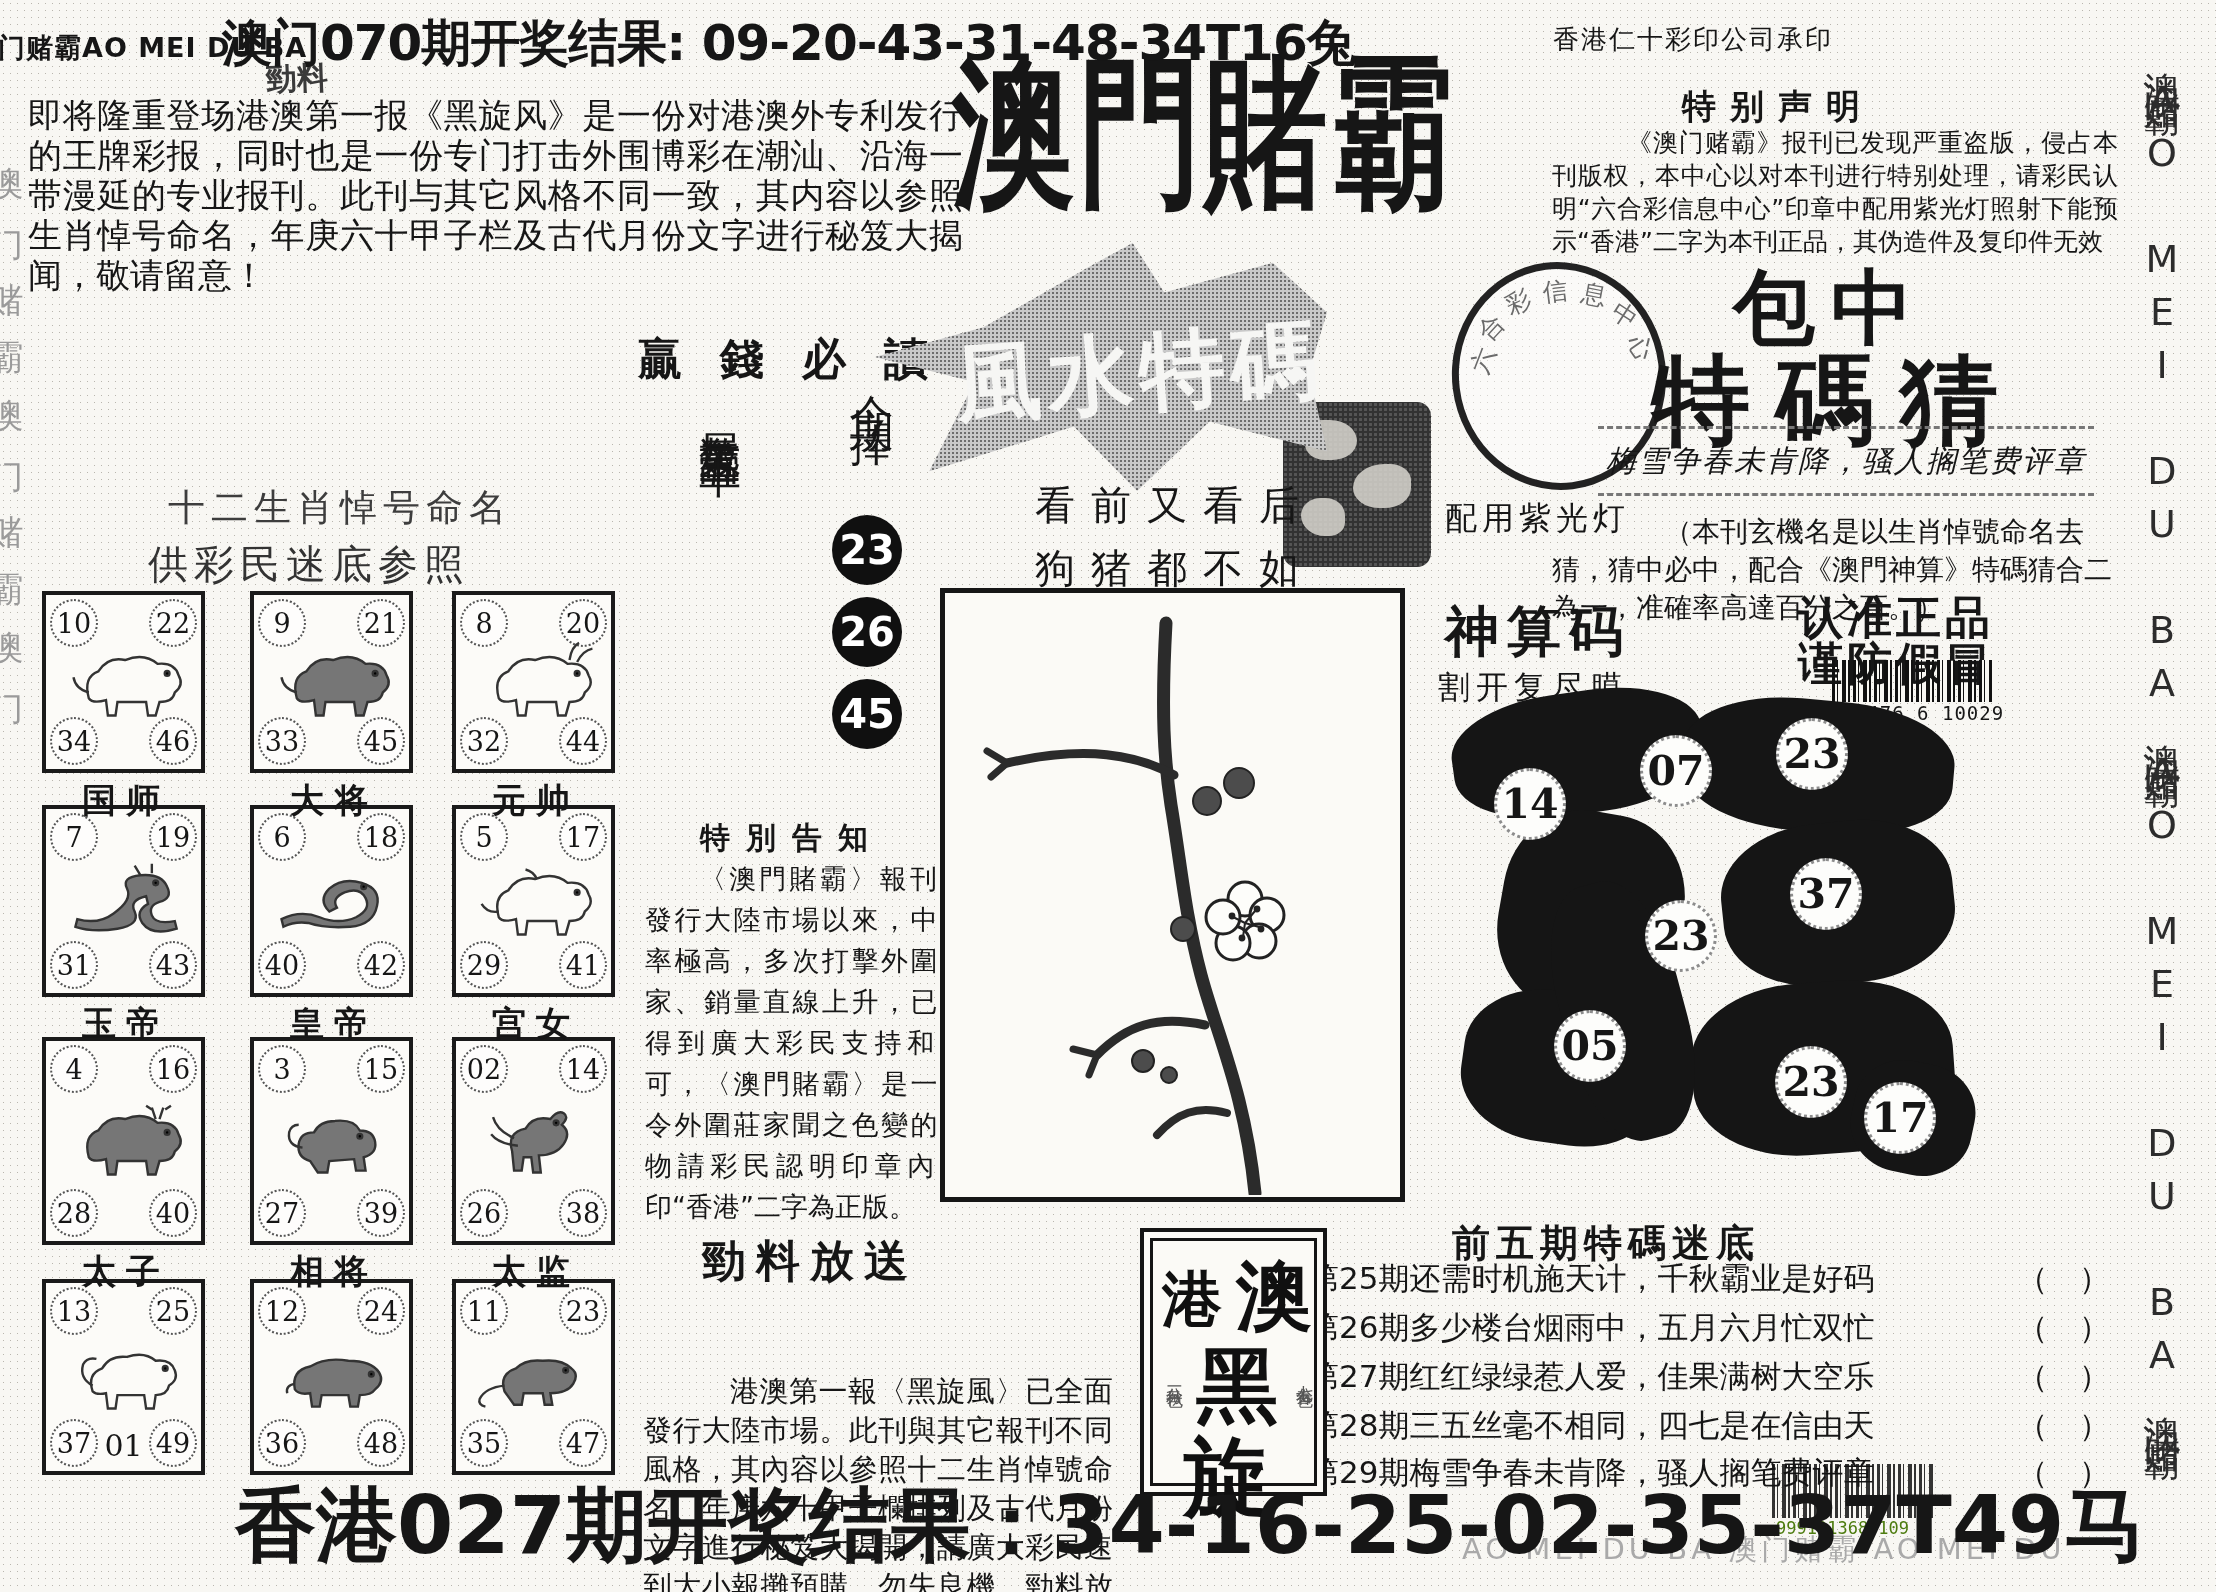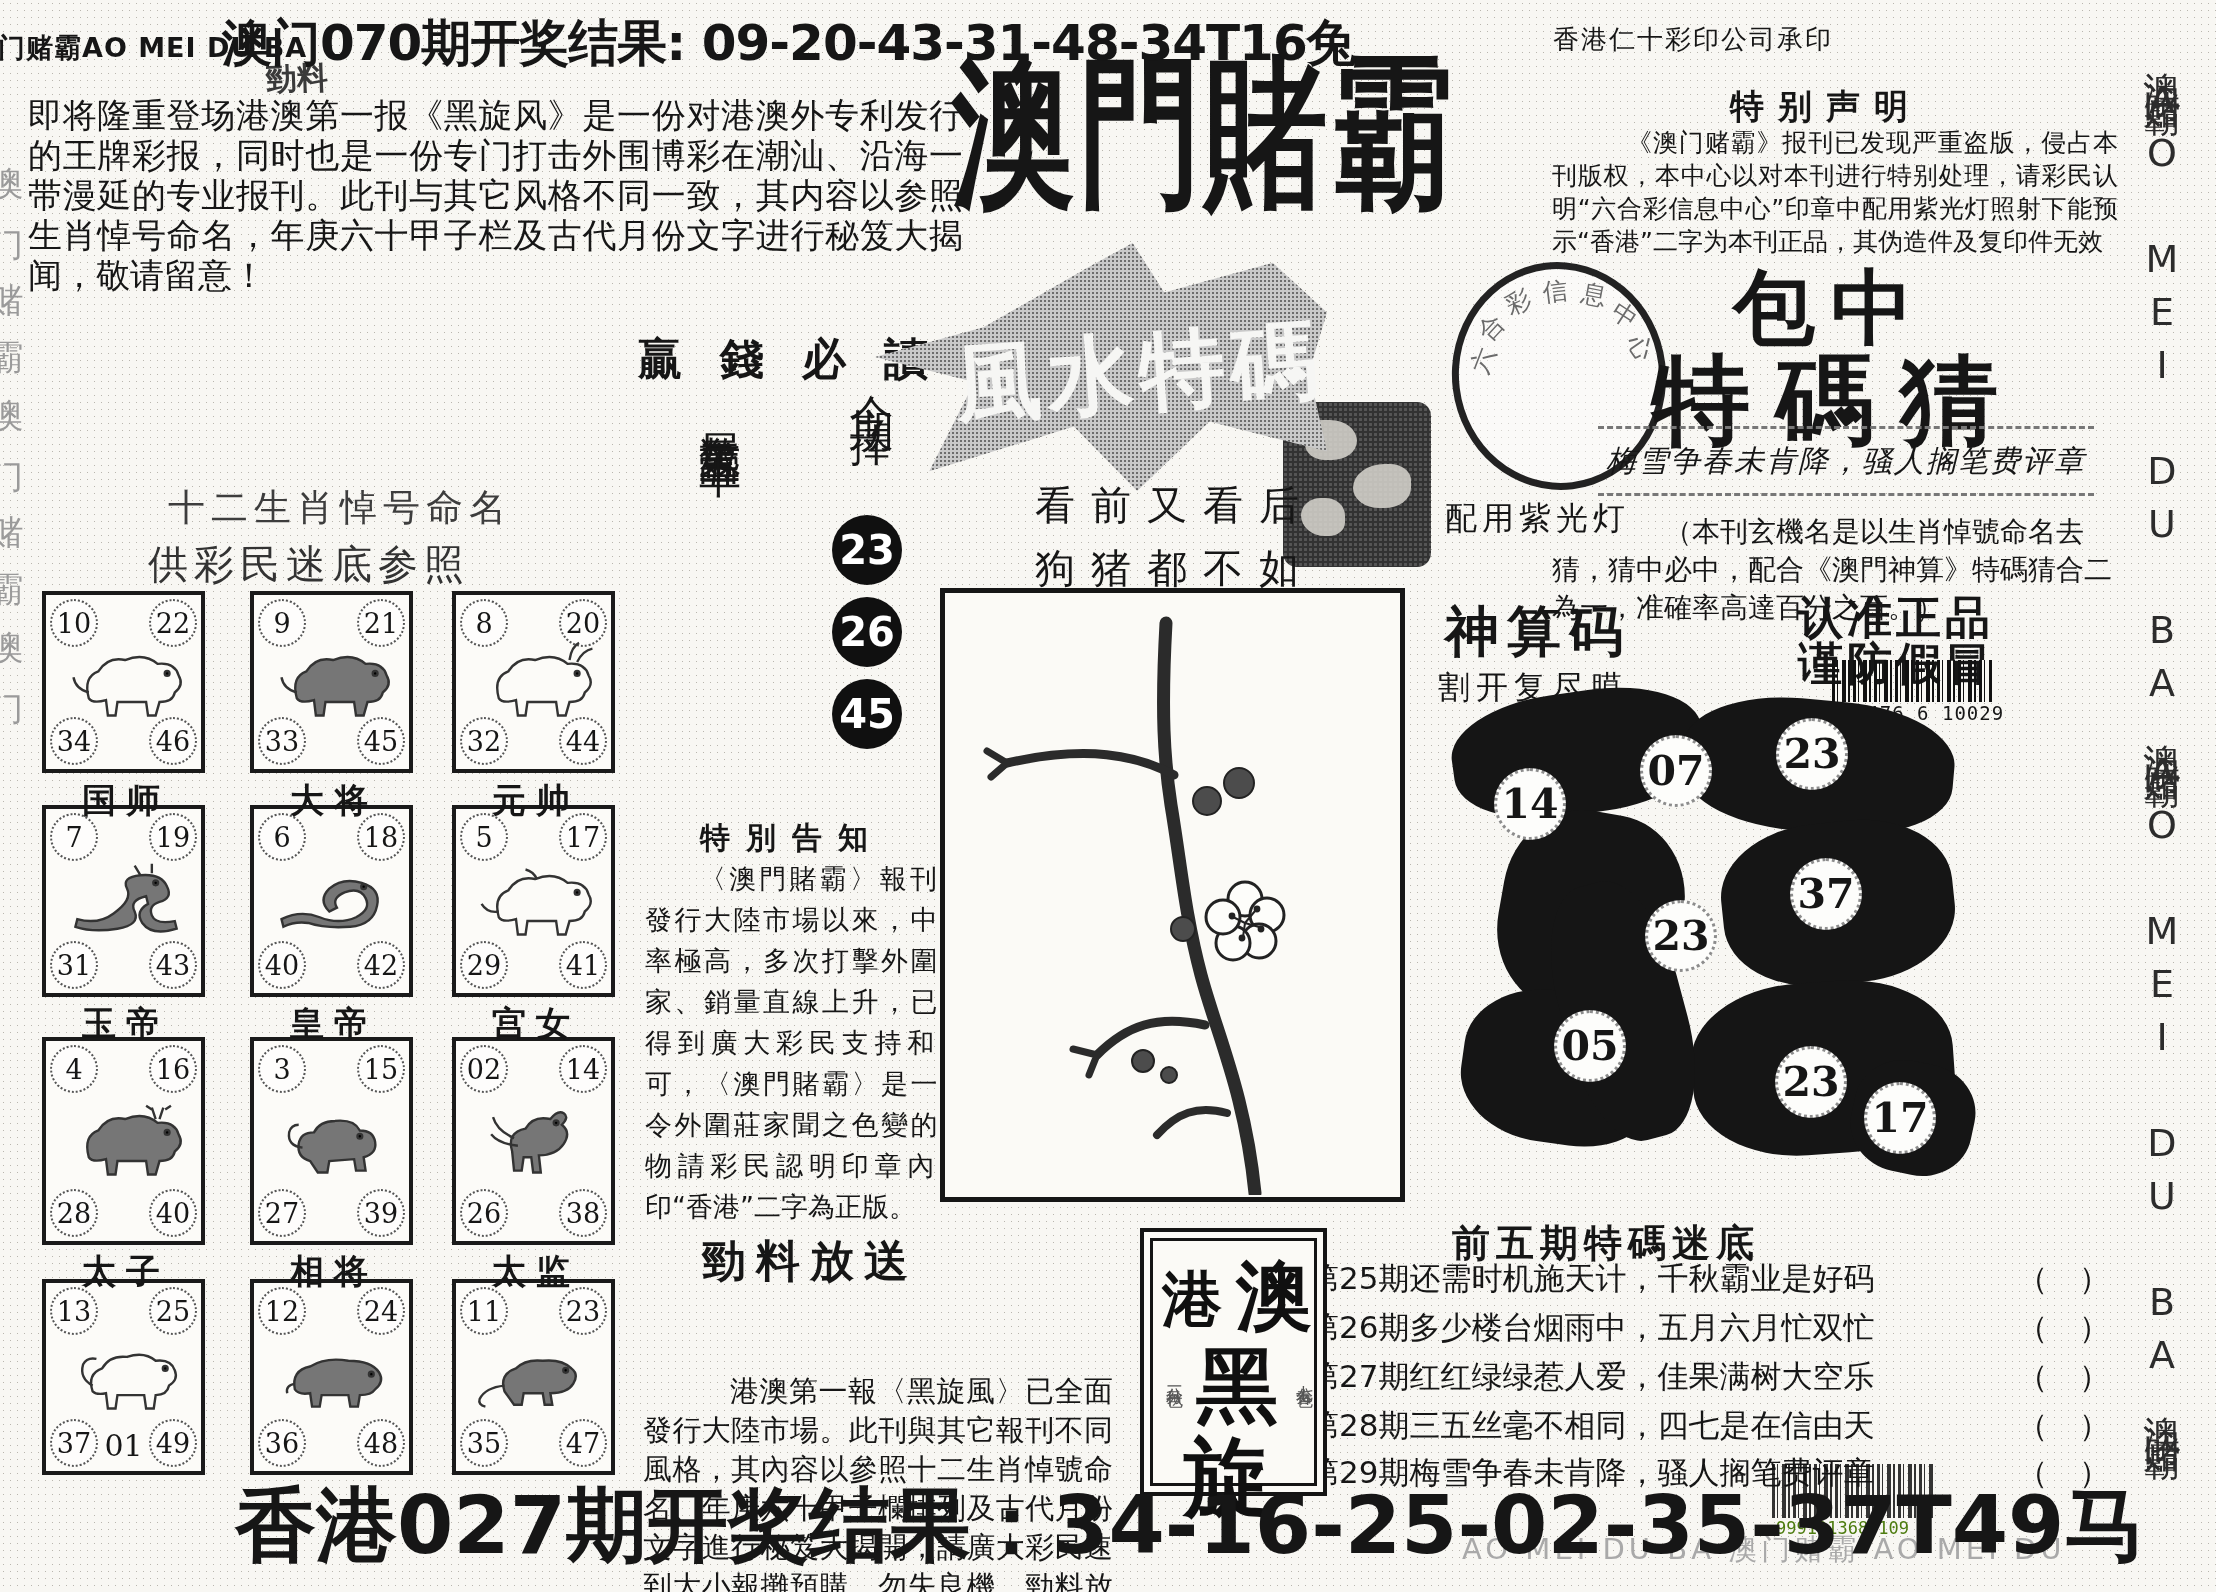--- a/index.html
+++ b/index.html
@@ -15,21 +15,21 @@
   #headline-top { left:222px; top:10px; font-size:50px; font-weight:900; letter-spacing:-1px; z-index:6; white-space:nowrap; }
   #masthead { left:952px; top:26px; font-size:162px; font-weight:900; letter-spacing:4px;
               transform:scaleX(0.76); transform-origin:left top; z-index:5; white-space:nowrap; }
   #headline-bottom { left:235px; top:1472px; font-size:81px; font-weight:900; z-index:7; white-space:nowrap; }
   #top-fragment { left:-30px; top:30px; font-size:27px; font-weight:700; letter-spacing:1px; }
   #top-fragment2 { left:266px; top:58px; font-size:31px; font-weight:700; color:#3a3a3a; transform:rotate(-2deg); }
   #printer-note { left:1553px; top:22px; font-size:26px; letter-spacing:2px; }
 
   
   #intro-text { left:28px; top:95px; width:935px; font-size:34px; line-height:40px; text-align:justify; }
-  #stmt-title { left:1682px; top:84px; font-size:34px; letter-spacing:14px; font-weight:700;margin-left:48px; }
+  #stmt-title { left:1682px; top:84px; font-size:34px; letter-spacing:14px; font-weight:700; }
   #stmt-text { left:1552px; top:126px; width:566px; font-size:25px; line-height:33px; text-align:justify; text-indent:3em; }
 
   
   #zodiac-title1 { left:168px; top:483px; font-size:37px; letter-spacing:6px; color:#3d3d3d; }
   #zodiac-title2 { left:148px; top:537px; font-size:40px; letter-spacing:6px; color:#333; }
   .card { position:absolute; width:163px; border:4px solid #1a1a1a; background:#fcfbf8; }
   .c1 { left:42px; } .c2 { left:250px; } .c3 { left:452px; }
   .r1 { top:591px; height:182px; } .r2 { top:805px; height:192px; }
   .r3 { top:1037px; height:208px; } .r4 { top:1279px; height:196px; }
   .corner { position:absolute; width:48px; height:48px; border:2px dotted #555; border-radius:50%;

